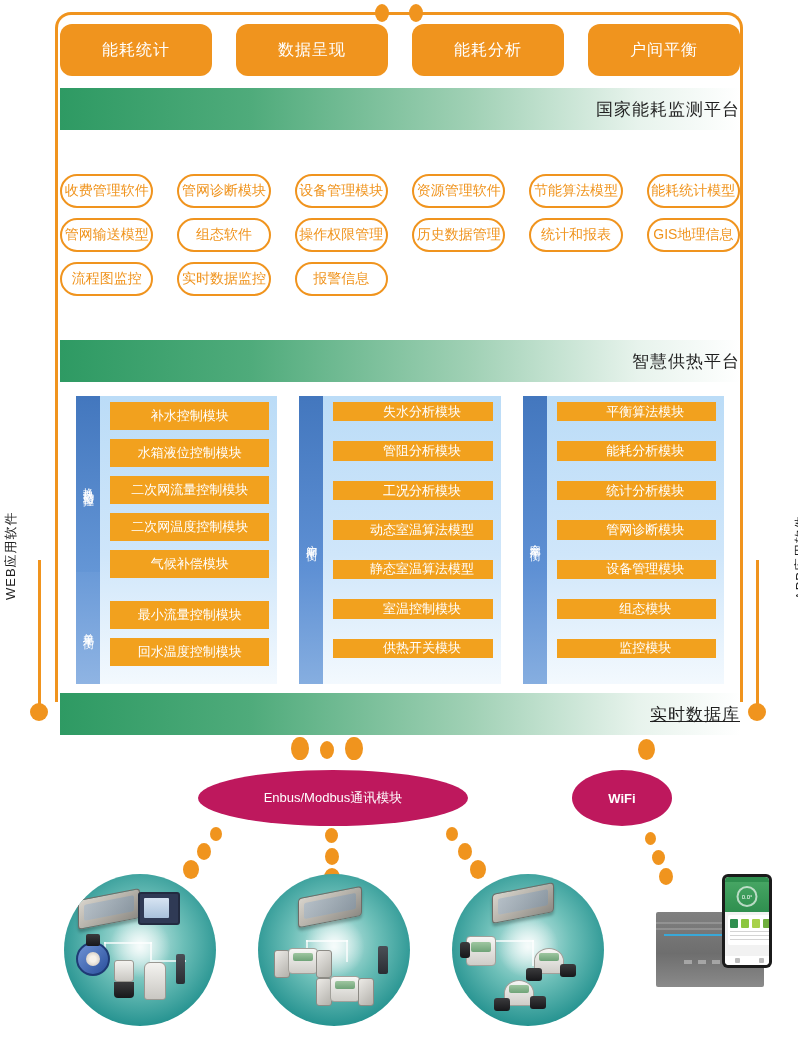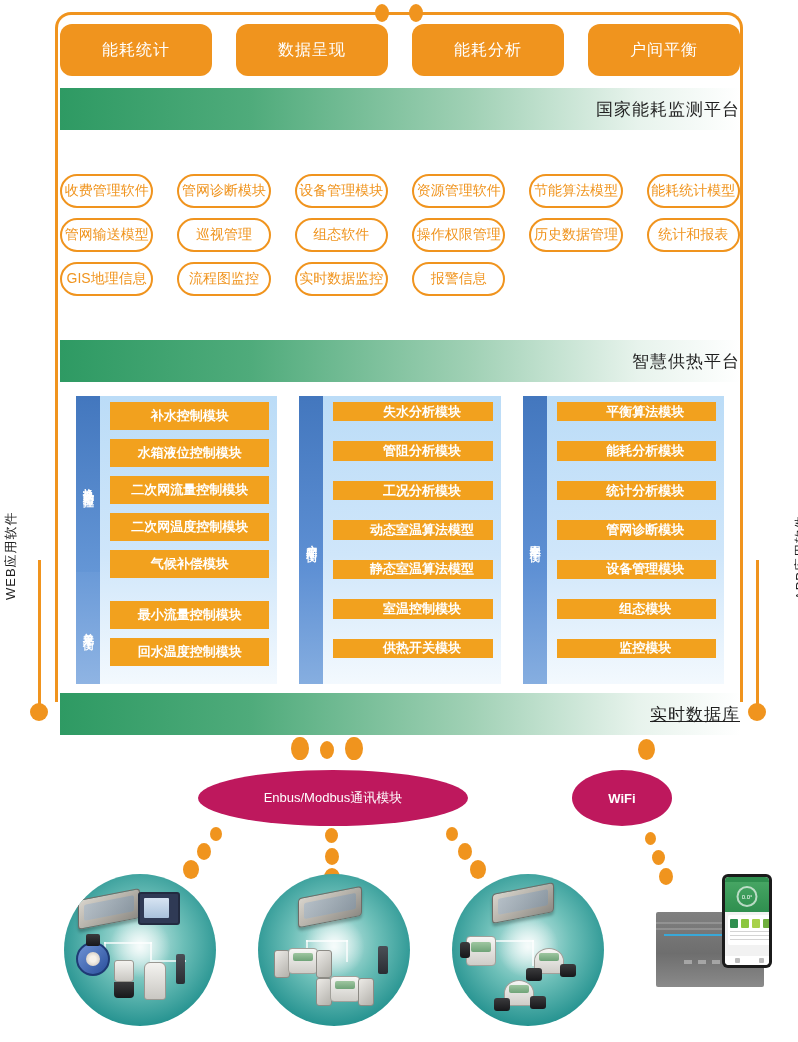--- a/index.html
+++ b/index.html
@@ -62,21 +62,21 @@
     height: 34px; border: 2px solid #F0941E; border-radius: 17px;
     background: #ffffff; color: #F0941E;
     display: flex; align-items: center; justify-content: center;
     font-size: 14px;
   }
 
   
   .columns {
     position: absolute; left: 76px; top: 396px;
     width: 648px; height: 288px;
-    display: flex; gap: 22px; font-weight: bold;
+    display: flex; gap: 22px;
   }
   .col {
     position: relative; flex: 1; height: 288px;
     background: linear-gradient(to bottom, #BBDCF7 0%, #CFE6FA 55%, #F3F9FE 100%);
     display: flex;
   }
   .col-label {
     width: 24px; flex: 0 0 24px;
     background: linear-gradient(to bottom, #4377BE 0%, #5E90D4 60%, #86AEE0 100%);
     color: #ffffff; font-size: 11px; letter-spacing: 2px;
@@ -256,21 +256,20 @@
   </div>
 
   <div class="soft-grid">
     <div class="soft-cell">收费管理软件</div>
     <div class="soft-cell">管网诊断模块</div>
     <div class="soft-cell">设备管理模块</div>
     <div class="soft-cell">资源管理软件</div>
     <div class="soft-cell">节能算法模型</div>
     <div class="soft-cell">能耗统计模型</div>
     <div class="soft-cell">管网输送模型</div>
-    <div class="soft-cell">巡视管理</div>
     <div class="soft-cell">组态软件</div>
     <div class="soft-cell">操作权限管理</div>
     <div class="soft-cell">历史数据管理</div>
     <div class="soft-cell">统计和报表</div>
     <div class="soft-cell">GIS地理信息</div>
     <div class="soft-cell">流程图监控</div>
     <div class="soft-cell">实时数据监控</div>
     <div class="soft-cell">报警信息</div>
   </div>
 

